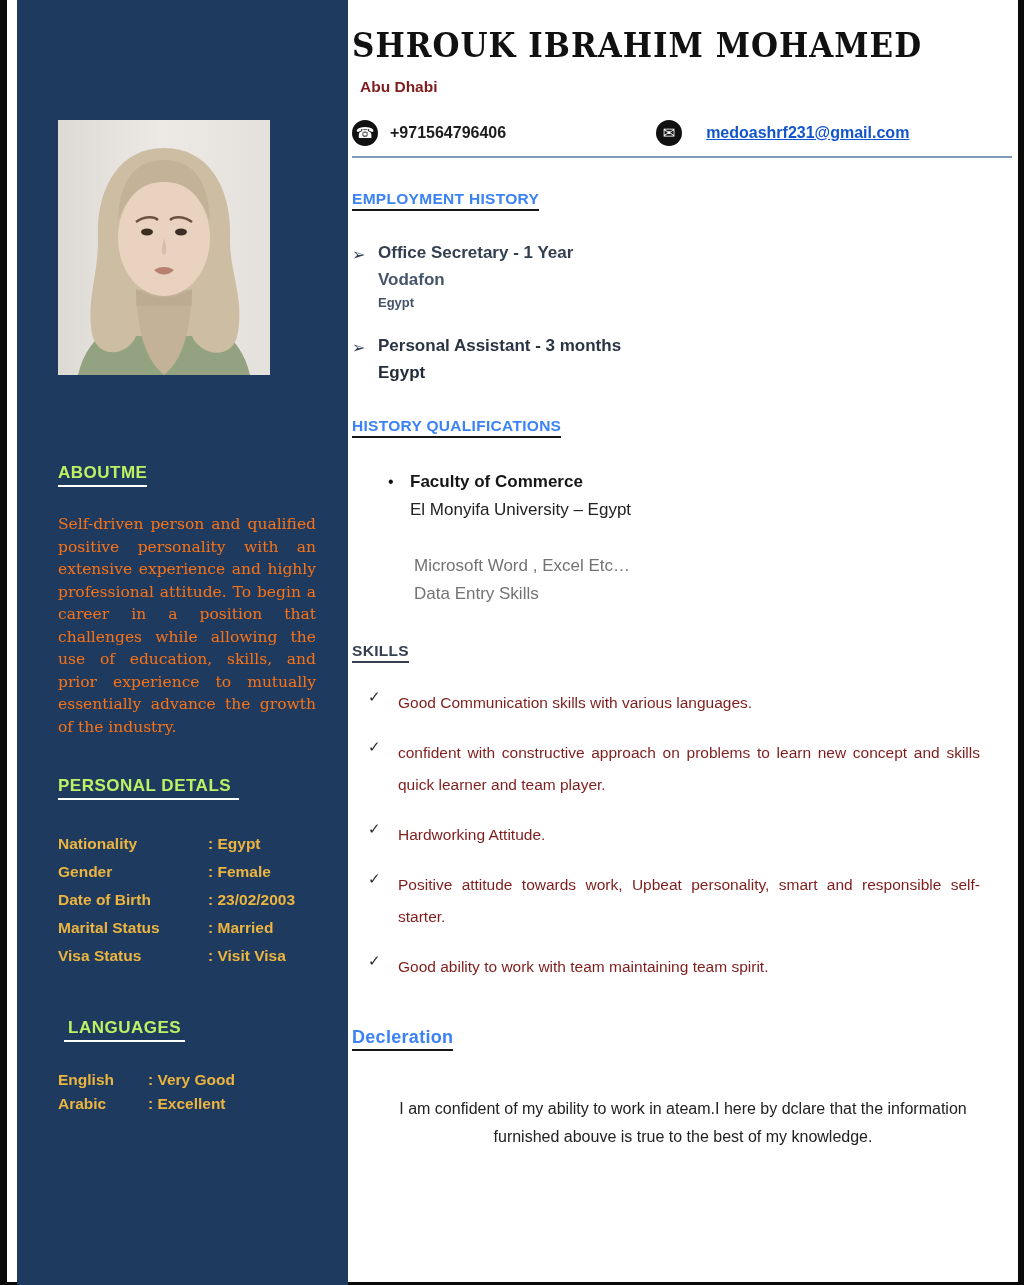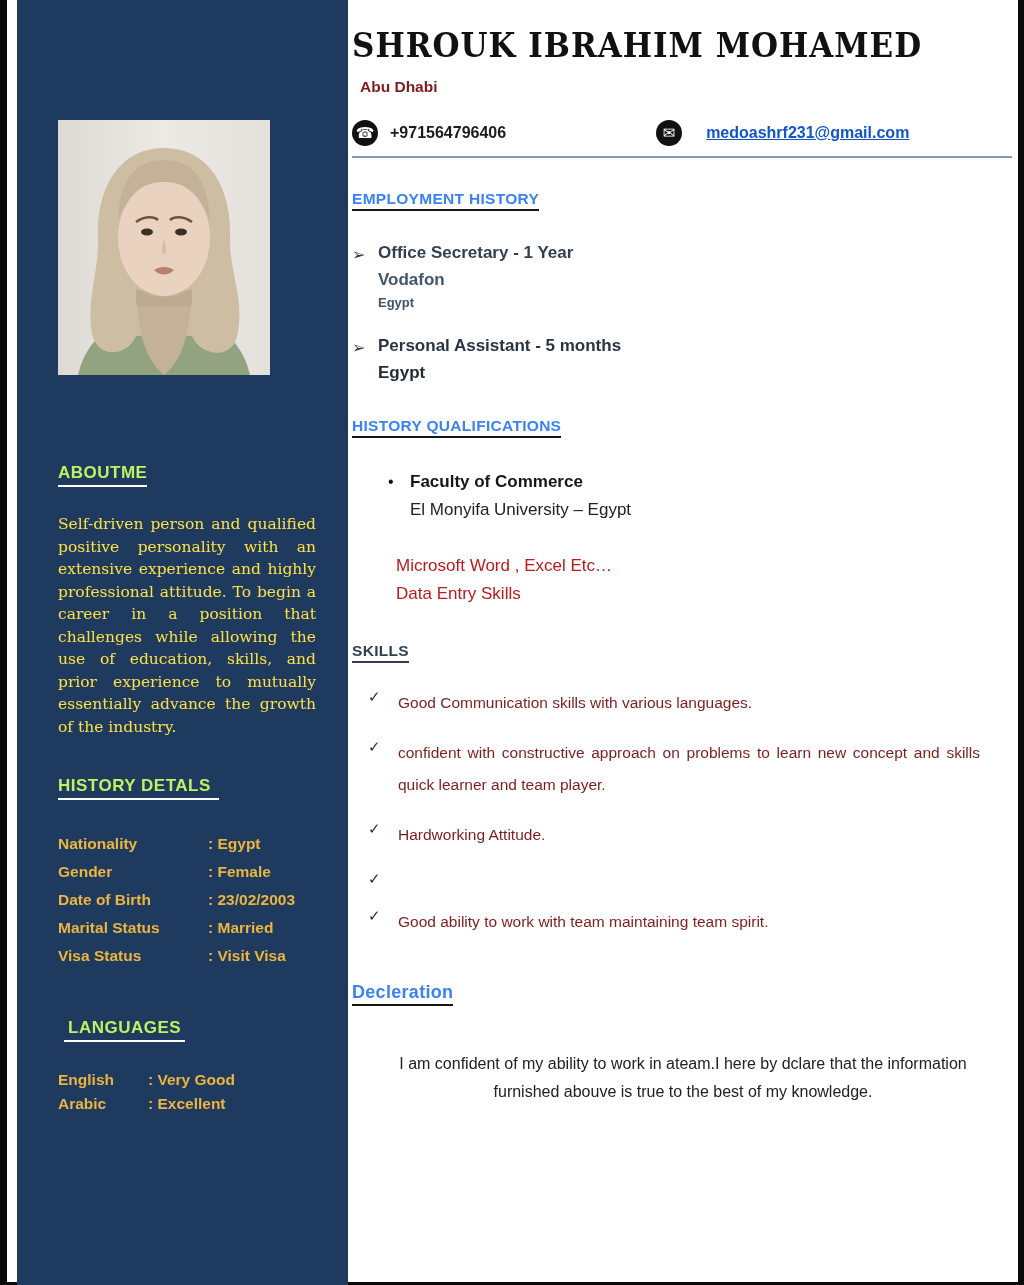--- a/index.html
+++ b/index.html
@@ -13,21 +13,21 @@
 
   
   .sidebar { position:absolute; left:17px; top:0; width:331px; height:1285px;
              background:#1f3a5f; color:#eef1f6; padding:0 32px 0 41px; }
   .photo-frame { margin:120px 0 0 0; width:212px; height:255px; background:#e9e6e1;
                  overflow:hidden; }
   .side-h { font-size:17px; font-weight:bold; color:#bef264; letter-spacing:.5px;
             display:inline-block; border-bottom:2px solid #ffffff; padding-bottom:2px; }
   .about-h { margin-top:88px; }
   .about-text { margin-top:26px; font-family:"DejaVu Serif", serif; font-size:15.5px;
-                line-height:22.5px; text-align:justify; color:#fde047; }
+                line-height:22.5px; text-align:justify; color:#f97316; }
   .pd-h { margin-top:38px; padding-right:10px; }
   .pd-rows { margin-top:30px; }
   .pd-row { display:flex; font-size:15.5px; font-weight:bold; color:#ebb540; line-height:28px; }
   .pd-row .lbl { width:150px; flex:0 0 150px; }
   .lang-h { margin-top:48px; padding-left:6px; }
   .lang-rows { margin-top:26px; }
   .lang-row { display:flex; font-size:15.5px; font-weight:bold; color:#ebb540; line-height:24px; }
   .lang-row .lbl { width:90px; flex:0 0 90px; }
 
   
@@ -56,21 +56,21 @@
   .emp-title { font-size:17px; font-weight:bold; color:#333f50; }
   .emp-company { font-size:17px; font-weight:bold; color:#44546a; margin-left:26px; margin-top:6px; }
   .emp-loc-sm { font-size:13px; font-weight:bold; color:#44546a; margin-left:26px; margin-top:5px; }
   .emp-loc-lg { font-size:17px; font-weight:bold; color:#1f2937; margin-left:26px; margin-top:6px; }
 
   .acad-h { margin-top:34px; }
   .acad-item { margin-top:34px; display:flex; }
   .dot { width:22px; flex:0 0 22px; margin-left:36px; font-size:16px; color:#111; padding-top:1px; }
   .degree { font-size:17px; font-weight:bold; color:#161616; }
   .university { margin-left:58px; margin-top:8px; font-size:17px; color:#222222; }
-  .acad-extra { margin-left:44px; font-size:17px; color:#b91c1c; }
+  .acad-extra { margin-left:62px; font-size:17px; color:#737373; }
   .extra1 { margin-top:36px; }
   .extra2 { margin-top:8px; }
 
   .skills-h { margin-top:38px; color:#333f50; border-bottom-color:#333f50; }
   .skill-list { margin-top:24px; }
   .skill-row { display:flex; margin-top:18px; }
   .check { width:30px; flex:0 0 30px; margin-left:16px; color:#2b2b2b; font-size:15px; padding-top:1px; }
   .skill-text { font-size:15.5px; color:#7f1d1d; text-align:justify; line-height:32px; width:582px; }
 
   .decl-h { margin-top:44px; font-size:18px; border-bottom-width:2px; }
@@ -121,21 +121,21 @@
         <path d="M78 168 C 90 180 122 180 134 168 L 134 186 L 78 186 Z" fill="#b6a68c" opacity="0.55"></path>
       </svg>
     </div>
 
     <div class="about-h">
       <span class="side-h">ABOUTME</span>
     </div>
     <p class="about-text">Self-driven person and qualified positive personality with an extensive experience and highly professional attitude. To begin a career in a position that challenges while allowing the use of education, skills, and prior experience to mutually essentially advance the growth of the industry.</p>
 
     <div class="pd-h">
-      <span class="side-h" style="padding-right:8px;">HISTORY DETALS</span>
+      <span class="side-h" style="padding-right:8px;">PERSONAL DETALS</span>
     </div>
     <div class="pd-rows">
       <div class="pd-row">
         <span class="lbl">Nationality</span>
         <span>: Egypt</span>
       </div>
       <div class="pd-row">
         <span class="lbl">Gender</span>
         <span>: Female</span>
       </div>
@@ -192,21 +192,21 @@
         <span class="arrow">➢</span>
         <span class="emp-title">Office Secretary - 1 Year</span>
       </div>
       <div class="emp-company">Vodafon</div>
       <div class="emp-loc-sm">Egypt</div>
     </div>
 
     <div class="emp-item2">
       <div class="emp-line">
         <span class="arrow">➢</span>
-        <span class="emp-title" style="color:#2a3442;">Personal Assistant - 5 months</span>
+        <span class="emp-title" style="color:#2a3442;">Personal Assistant - 3 months</span>
       </div>
       <div class="emp-loc-lg">Egypt</div>
     </div>
 
     <div class="acad-h">
       <span class="sec-h">HISTORY QUALIFICATIONS</span>
     </div>
     <div class="acad-item">
       <span class="dot">•</span>
       <span class="degree">Faculty of Commerce</span>
@@ -226,20 +226,21 @@
       <div class="skill-row">
         <span class="check">✓</span>
         <span class="skill-text">confident with constructive approach on problems to learn new concept and skills quick learner and team player.</span>
       </div>
       <div class="skill-row">
         <span class="check">✓</span>
         <span class="skill-text">Hardworking Attitude.</span>
       </div>
       <div class="skill-row">
         <span class="check">✓</span>
+        <span class="skill-text">Positive attitude towards work, Upbeat personality, smart and responsible self-starter.</span>
       </div>
       <div class="skill-row">
         <span class="check">✓</span>
         <span class="skill-text">Good ability to work with team maintaining team spirit.</span>
       </div>
     </div>
 
     <div>
       <span class="sec-h decl-h">Decleration</span>
     </div>

